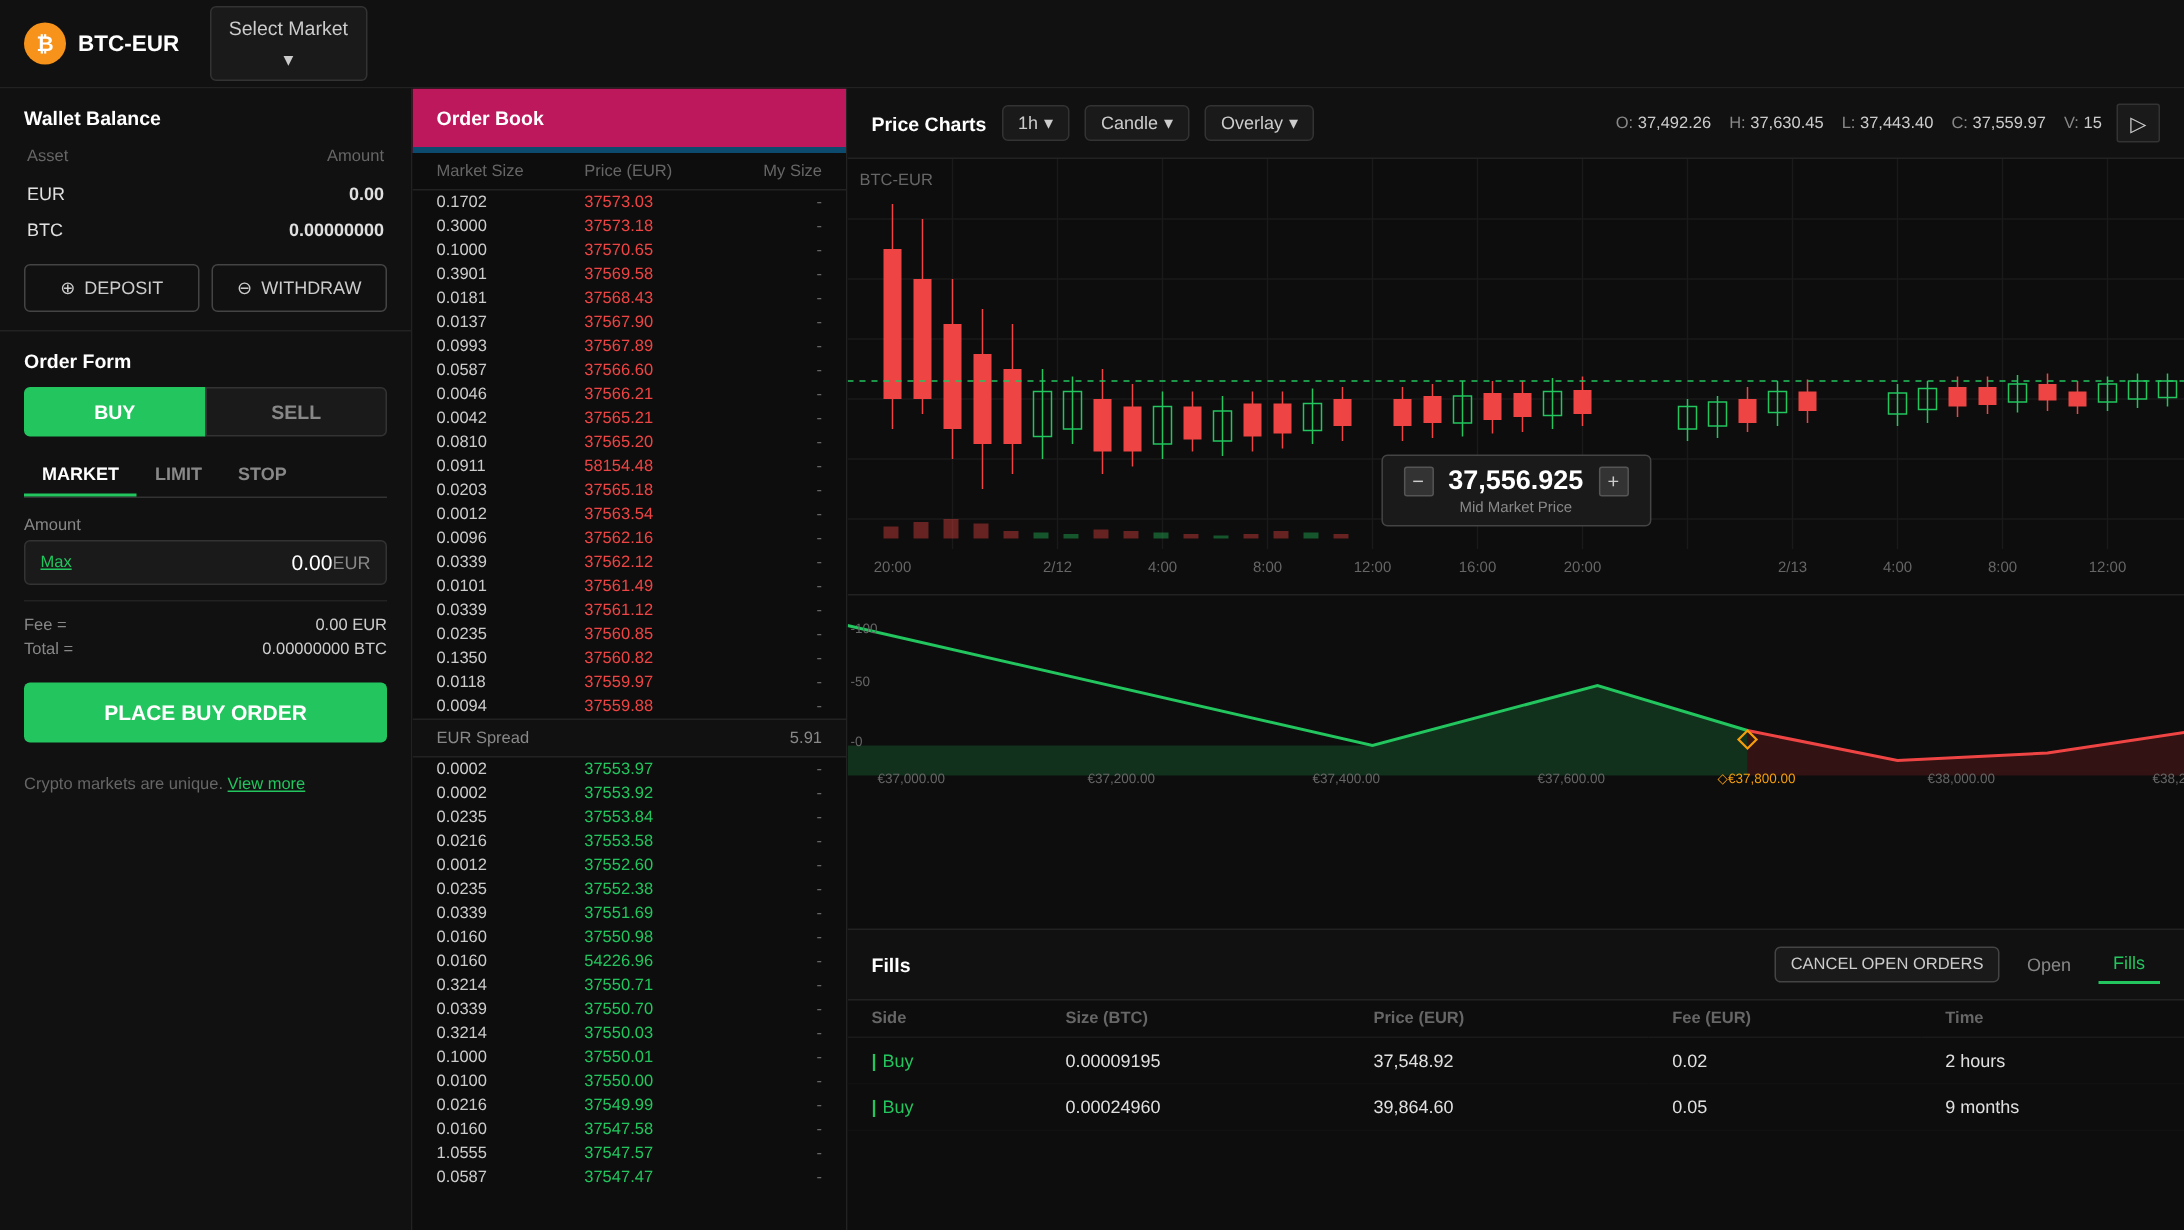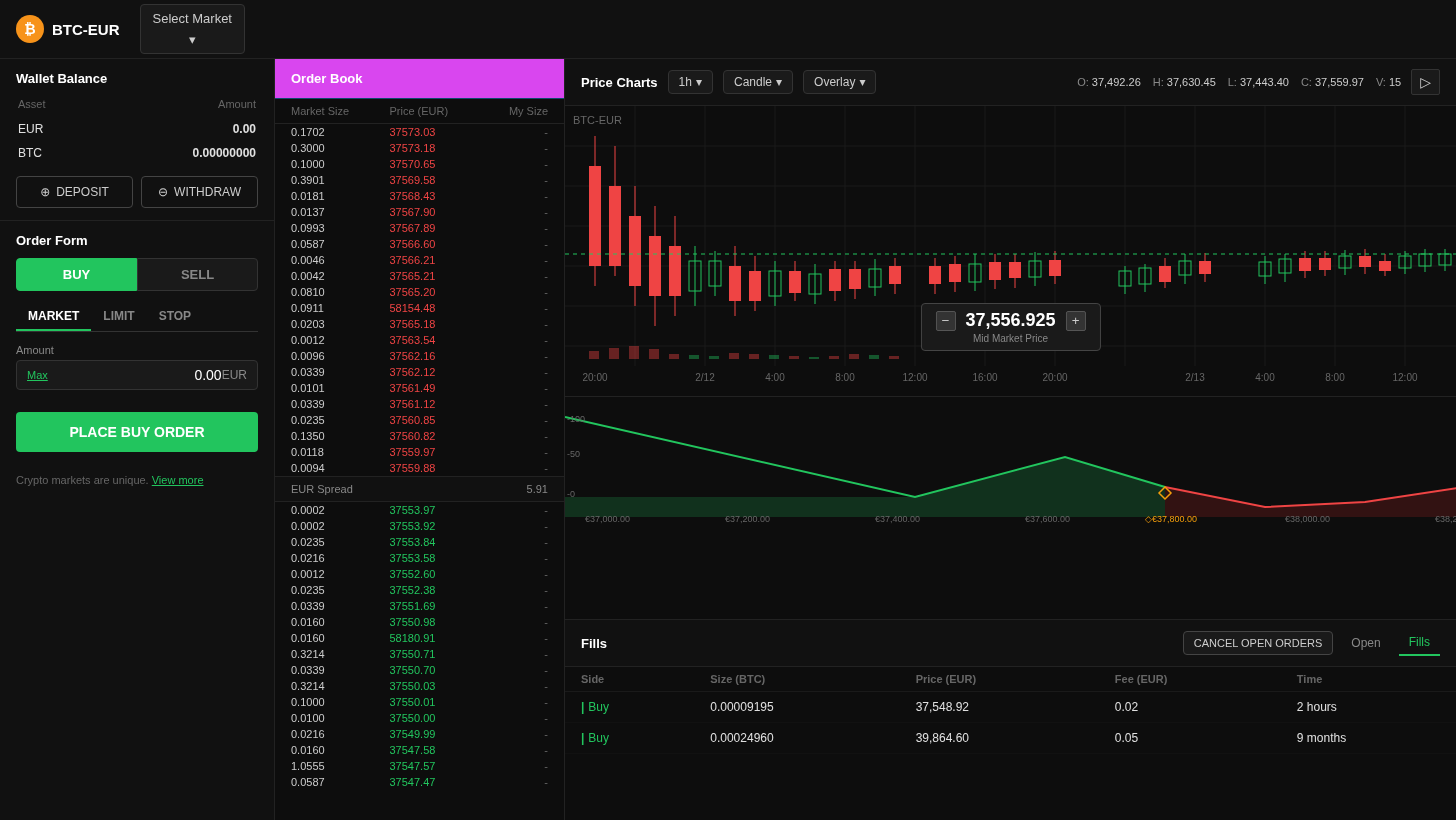--- a/index.html
+++ b/index.html
@@ -53,21 +53,21 @@
     .fee-row { display: flex; justify-content: space-between; color: #888; font-size: 11px; margin-bottom: 4px; }
     .fee-row span:last-child { color: #ccc; }
 
     .place-order-btn { width: 100%; background: #22c55e; color: #fff; border: none; padding: 12px; border-radius: 4px; font-size: 14px; font-weight: bold; cursor: pointer; margin-top: 12px; }
 
     .disclaimer { padding: 10px 16px; color: #666; font-size: 11px; }
     .disclaimer a { color: #22c55e; }
 
     
     .order-book { width: 290px; background: #0d0d0d; border-right: 1px solid #222; overflow-y: auto; }
-    .order-book-header { background: #d946ef; padding: 12px 16px; border-bottom: 1px solid #0c4a6e; }
+    .order-book-header { background: #be185d; padding: 12px 16px; border-bottom: 4px solid #0c4a6e; }
     .order-book-title { font-size: 13px; font-weight: bold; color: #fff; }
     .ob-cols { display: grid; grid-template-columns: 1fr 1fr 60px; padding: 6px 16px; border-bottom: 1px solid #222; color: #666; font-size: 11px; }
     .ob-cols span:last-child { text-align: right; }
 
     .ob-row { display: grid; grid-template-columns: 1fr 1fr 60px; padding: 2px 16px; font-size: 11px; position: relative; }
     .ob-row .size { color: #ccc; }
     .ob-row .price-red { color: #ef4444; }
     .ob-row .price-green { color: #22c55e; }
     .ob-row .my-size { color: #666; text-align: right; }
 
@@ -169,20 +169,30 @@
         <span class="order-type-tab">STOP</span>
       </div>
       <div class="form-group">
         <div class="form-label">Amount</div>
         <div class="form-input-wrapper">
           <span class="max-link">Max</span>
           <input class="form-input" type="text" value="0.00" style="text-align: right;">
           <span class="input-suffix">EUR</span>
         </div>
       </div>
+      <div style="border-top:1px solid #222; padding-top:10px; margin-top:4px;">
+        <div class="fee-row">
+          <span>Fee =</span>
+          <span>0.00 EUR</span>
+        </div>
+        <div class="fee-row">
+          <span>Total =</span>
+          <span>0.00000000 BTC</span>
+        </div>
+      </div>
       <button class="place-order-btn">PLACE BUY ORDER</button>
     </div>
     <div class="disclaimer">
       <span>Crypto markets are unique.</span>
       <a href="#">View more</a>
     </div>
   </div>
 
   <div class="order-book">
     <div class="order-book-header">
@@ -345,21 +355,21 @@
           <span class="price-green">37551.69</span>
           <span class="my-size">-</span>
         </div>
         <div class="ob-row">
           <span class="size">0.0160</span>
           <span class="price-green">37550.98</span>
           <span class="my-size">-</span>
         </div>
         <div class="ob-row">
           <span class="size">0.0160</span>
-          <span class="price-green">58180.91</span>
+          <span class="price-green">54226.96</span>
           <span class="my-size">-</span>
         </div>
         <div class="ob-row">
           <span class="size">0.3214</span>
           <span class="price-green">37550.71</span>
           <span class="my-size">-</span>
         </div>
         <div class="ob-row">
           <span class="size">0.0339</span>
           <span class="price-green">37550.70</span>

